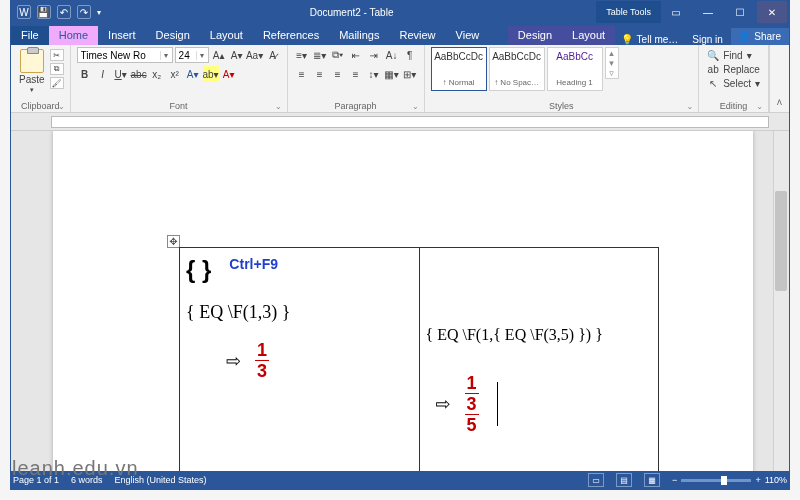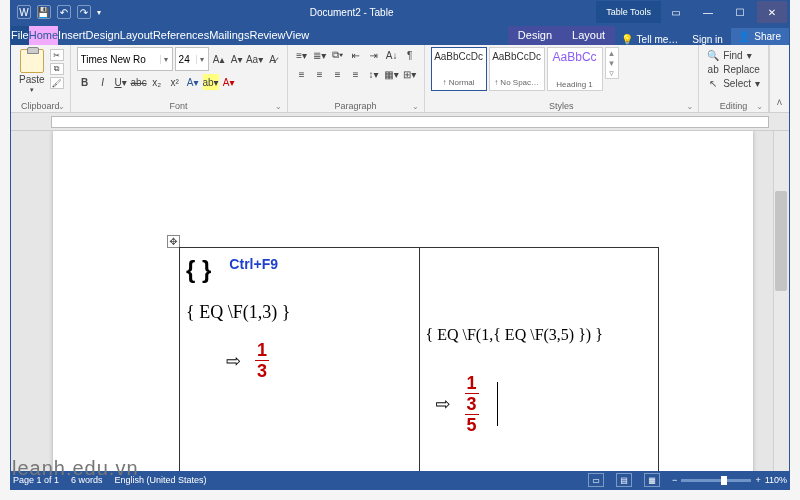--- a/index.html
+++ b/index.html
@@ -11,21 +11,21 @@
   .qat { display: flex; align-items: center; gap: 6px; padding: 0 6px; }
   .qat .icon { width: 14px; height: 14px; display:flex; align-items:center; justify-content:center; border:1px solid rgba(255,255,255,.4); border-radius:2px;}
   .title-center { flex: 1; text-align: center; pointer-events:none;}
   .title-right { display: flex; align-items: center; gap: 2px; padding-right: 2px;}
   .tool-context { background:#1e4e8e; padding: 0 10px; height:100%; display:flex; align-items:center; font-size:9px;}
   .win-btn { width: 30px; height:22px; display:flex; align-items:center; justify-content:center; color:#fff; cursor:default;}
   .win-close { background:#c8504f33;}
   
   
   .tabsrow { background:#2b579a; height:22px; display:flex; align-items:flex-end; font-size:11px; color:#fff;}
-  .tab { padding: 3px 0 4px; cursor:default;}
+  .tab { padding: 3px 10px 4px; cursor:default;}
   .tab.file { background:#1e4e8e;}
   .tab.active { background:#f0abfc; color:#2b579a;}
   .tabsrow .spacer { flex:1;}
   .tab-contextual { background:#444d9e; padding:3px 10px 4px;}
   .tab-tell { font-size:10px; display:flex; align-items:center; gap:3px; padding:0 6px;}
   .tab-signin { font-size:10px; padding:0 8px;}
   .tab-share { background:#3a6bb5; font-size:10px; padding:3px 8px; display:flex; align-items:center; gap:3px;}
 
   
   .ribbon { background:#f3f3f3; border-bottom:1px solid #d0d0d0; height:68px; display:flex; font-size:10px; color:#444;}
@@ -33,21 +33,21 @@
   .group .body { flex:1; display:flex; align-items:flex-start; gap:3px;}
   .group .label { text-align:center; font-size:9px; color:#666; padding-top:1px; position:relative;}
   .group .label::after { content:"⌄"; font-size:8px; position:absolute; right:-1px; bottom:0; color:#888;}
   .paste-big { display:flex; flex-direction:column; align-items:center; gap:1px; padding:2px 2px 0;}
   .clip-icon { width:24px; height:24px; background:#fff7d6; border:1px solid #c9a64b; border-radius:2px; position:relative;}
   .clip-icon::before{content:""; position:absolute; top:-3px; left:6px; width:10px; height:5px; border:1px solid #888; border-radius:2px 2px 0 0; background:#ccc;}
   .mini-col { display:flex; flex-direction:column; gap:2px; padding-top:2px;}
   .mini-btn { width:14px; height:12px; border:1px solid #c9c9c9; background:#fff; font-size:8px; display:flex; align-items:center; justify-content:center;}
   .font-box { display:flex; flex-direction:column; gap:3px;}
   .row { display:flex; gap:2px; align-items:center;}
-  .combo { border:1px solid #c0c0c0; background:#fff; height:24px; display:flex; align-items:center;}
+  .combo { border:1px solid #c0c0c0; background:#fff; height:16px; display:flex; align-items:center;}
   .combo input { border:0; outline:0; font-size:10px; padding:0 3px; width:82px;}
   .combo.size input { width:20px;}
   .combo .dd { width:12px; text-align:center; font-size:8px; color:#666; border-left:1px solid #ddd;}
   .rb { width:16px; height:16px; display:flex; align-items:center; justify-content:center; border:1px solid transparent; font-size:10px;}
   .styles-body { display:flex;}
   .style-th { width:56px; height:44px; border:1px solid #d0d0d0; background:#fff; display:flex; flex-direction:column; align-items:center; justify-content:center; font-size:9px; margin-right:-1px;}
   .style-th .preview{ font-size:10px; color:#333;}
   .style-th.sel{ border-color:#2b579a;}
   .style-th .name{ color:#666; font-size:8px; margin-top:16px;}
   .styles-more{ width:14px; display:flex; flex-direction:column; border:1px solid #d0d0d0; background:#fff;}
@@ -224,21 +224,21 @@
       <div class="body styles-body">
         <div class="style-th sel">
           <span class="preview">AaBbCcDc</span>
           <span class="name">↑ Normal</span>
         </div>
         <div class="style-th">
           <span class="preview">AaBbCcDc</span>
           <span class="name">↑ No Spac…</span>
         </div>
         <div class="style-th">
-          <span class="preview" style="color:#8b5cf6; font-size:12px;">AaBbCc</span>
+          <span class="preview" style="color:#4c1d95; font-size:10px;">AaBbCc</span>
           <span class="name">Heading 1</span>
         </div>
         <div class="styles-more">
           <div>▴</div>
           <div>▾</div>
           <div>▿</div>
         </div>
       </div>
       <div class="label">Styles</div>
     </div>

